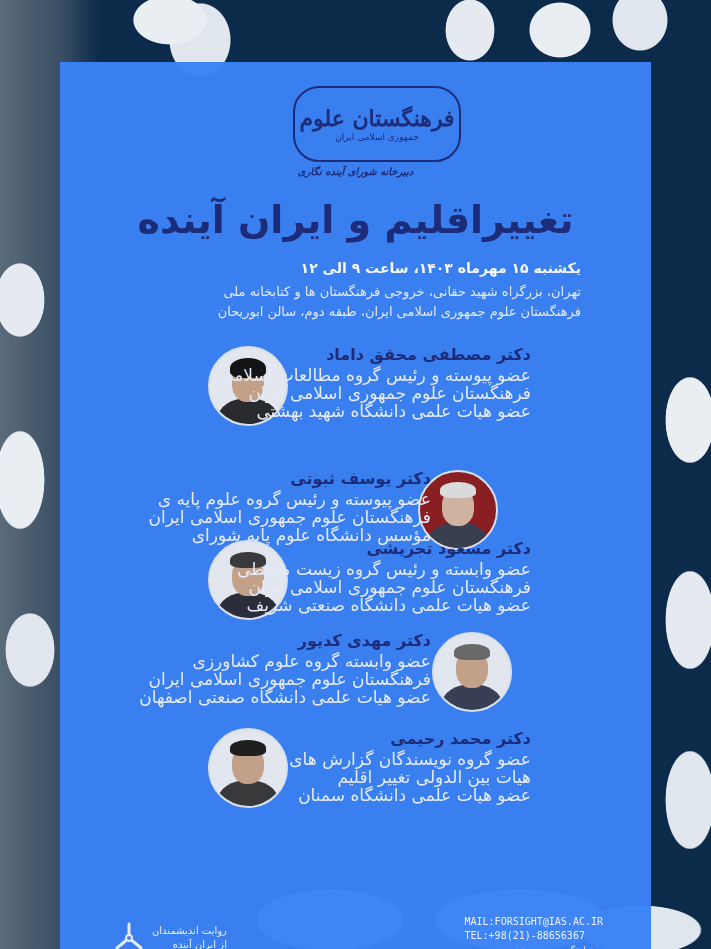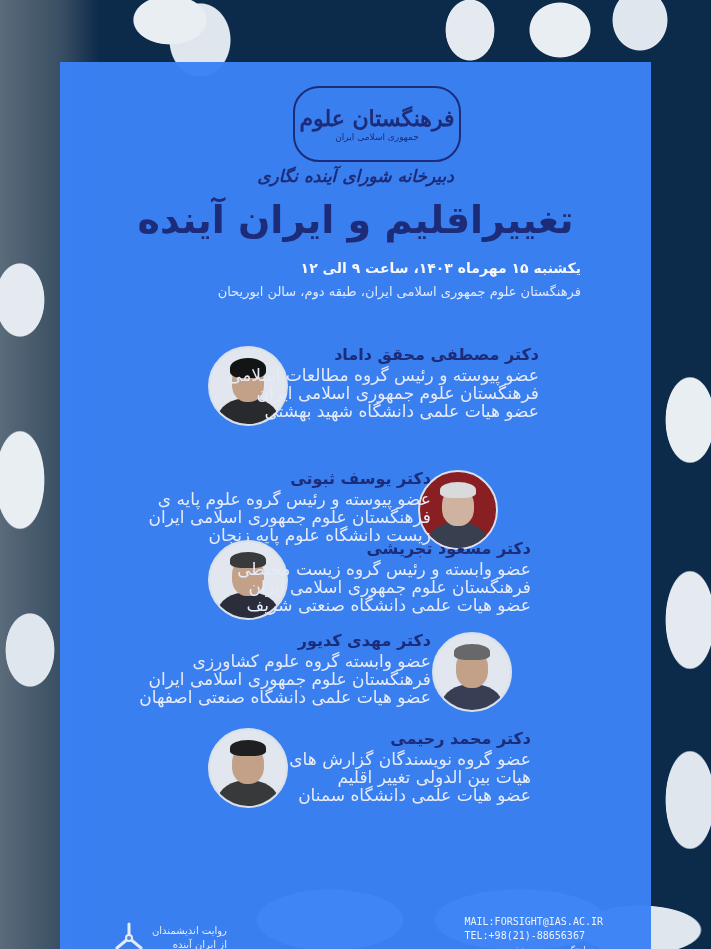--- a/index.html
+++ b/index.html
@@ -35,21 +35,21 @@
   .logo {
     position:absolute; left:233px; top:24px; width:164px; height:72px;
     border:2px solid #1e2d7a; border-radius:26px;
     display:flex; flex-direction:column; align-items:center; justify-content:center;
     color:#1e2d7a;
   }
   .logo-main { font-family:"DejaVu Serif", serif; font-size:22px; font-weight:bold; line-height:1.1; }
   .logo-sub { font-size:9px; margin-top:2px; }
   .secretariat {
     position:absolute; left:0; right:0; top:104px; text-align:center;
-    color:#1e2d7a; font-family:"DejaVu Serif", serif; font-size:17px; font-style:italic; font-weight:bold;
+    color:#1e2d7a; font-family:"DejaVu Serif", serif; font-size:10px; font-style:italic; font-weight:bold;
   }
   .title {
     position:absolute; left:0; right:0; top:136px; text-align:center;
     color:#1e2d7a; font-size:38px; font-weight:bold; letter-spacing:1px;
   }
   .datetime {
     position:absolute; right:70px; top:198px; color:#fff; font-size:14px; font-weight:bold;
   }
   .venue {
     position:absolute; right:70px; top:220px; color:#e9efff; font-size:13px; line-height:20px; text-align:right;
@@ -94,24 +94,25 @@
 
   <div class="logo">
     <div class="logo-main">فرهنگستان علوم</div>
     <div class="logo-sub">جمهوری اسلامی ایران</div>
   </div>
 
   <div class="secretariat">دبیرخانه شورای آینده نگاری</div>
   <div class="title">تغییراقلیم و ایران آینده</div>
   <div class="datetime">یکشنبه ۱۵ مهرماه ۱۴۰۳، ساعت ۹ الی ۱۲</div>
   <div class="venue">
+    <div>تهران، بزرگراه شهید حقانی، خروجی فرهنگستان ها و کتابخانه ملی</div>
     <div>فرهنگستان علوم جمهوری اسلامی ایران، طبقه دوم، سالن ابوریحان</div>
   </div>
 
-  <div class="speaker" style="top:282px;padding-left:8px;">
+  <div class="speaker" style="top:282px;">
     <div class="avatar" style="left:148px; top:2px;">
       <div class="body" style="background:#2a2a2e;"></div>
         <div class="face"></div>
         <div class="hair" style="background:#141414;height:20px;"></div>
     </div>
     <div class="info" style="right:120px; top:0;">
       <div class="name">دکتر مصطفی محقق داماد</div>
       <div class="line">عضو پیوسته و رئیس گروه مطالعات اسلامی</div>
       <div class="line">فرهنگستان علوم جمهوری اسلامی ایران</div>
       <div class="line">عضو هیات علمی دانشگاه شهید بهشتی</div>
@@ -121,21 +122,21 @@
   <div class="speaker" style="top:378px;margin-top:28px;">
     <div class="avatar" style="left:358px; top:2px; background:#8e1e22;">
       <div class="body" style="background:#3a4050;"></div>
         <div class="face" style="background:#d6b7a2;"></div>
         <div class="hair" style="background:#e0e0e0;"></div>
     </div>
     <div class="info" style="right:220px; top:0;">
       <div class="name">دکتر یوسف ثبوتی</div>
       <div class="line">عضو پیوسته و رئیس گروه علوم پایه ی</div>
       <div class="line">فرهنگستان علوم جمهوری اسلامی ایران</div>
-      <div class="line">زیست دانشگاه علوم پایه زنجان</div>
+      <div class="line">مؤسس دانشگاه علوم پایه شورای</div>
     </div>
   </div>
 
   <div class="speaker" style="top:476px;">
     <div class="avatar" style="left:148px; top:2px;">
       <div class="body"></div>
         <div class="face"></div>
         <div class="hair"></div>
     </div>
     <div class="info" style="right:120px; top:0;">

